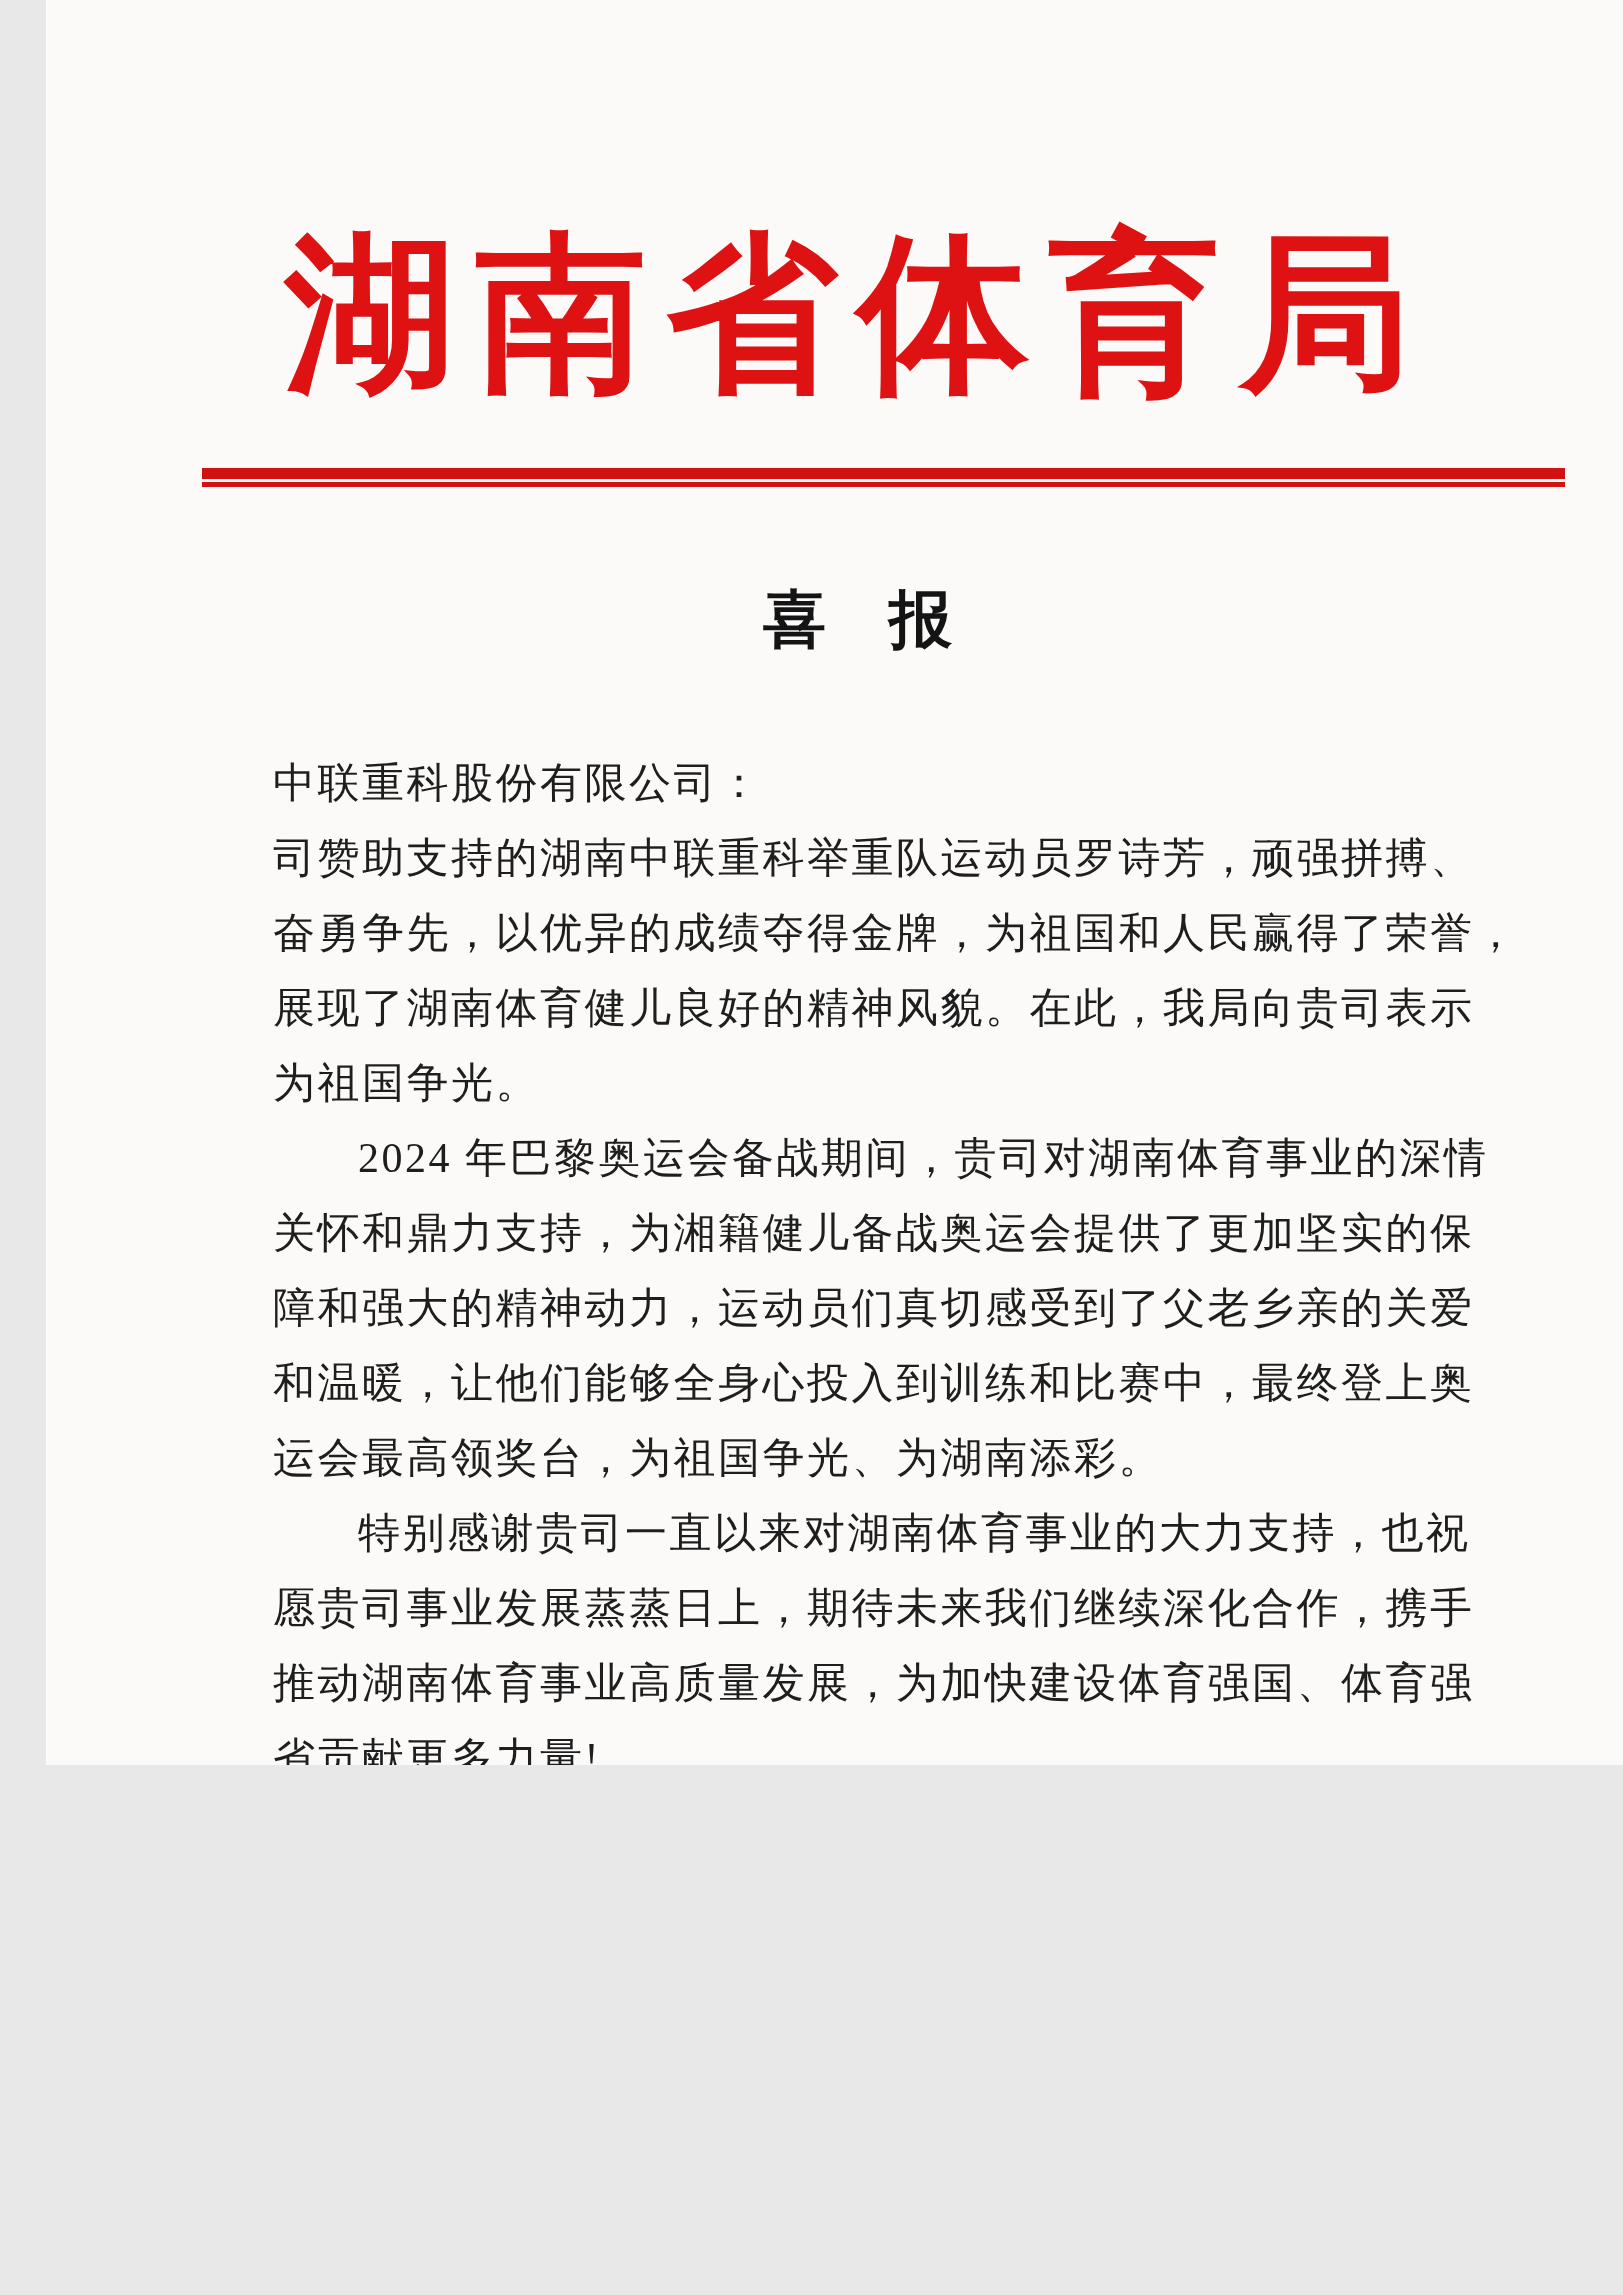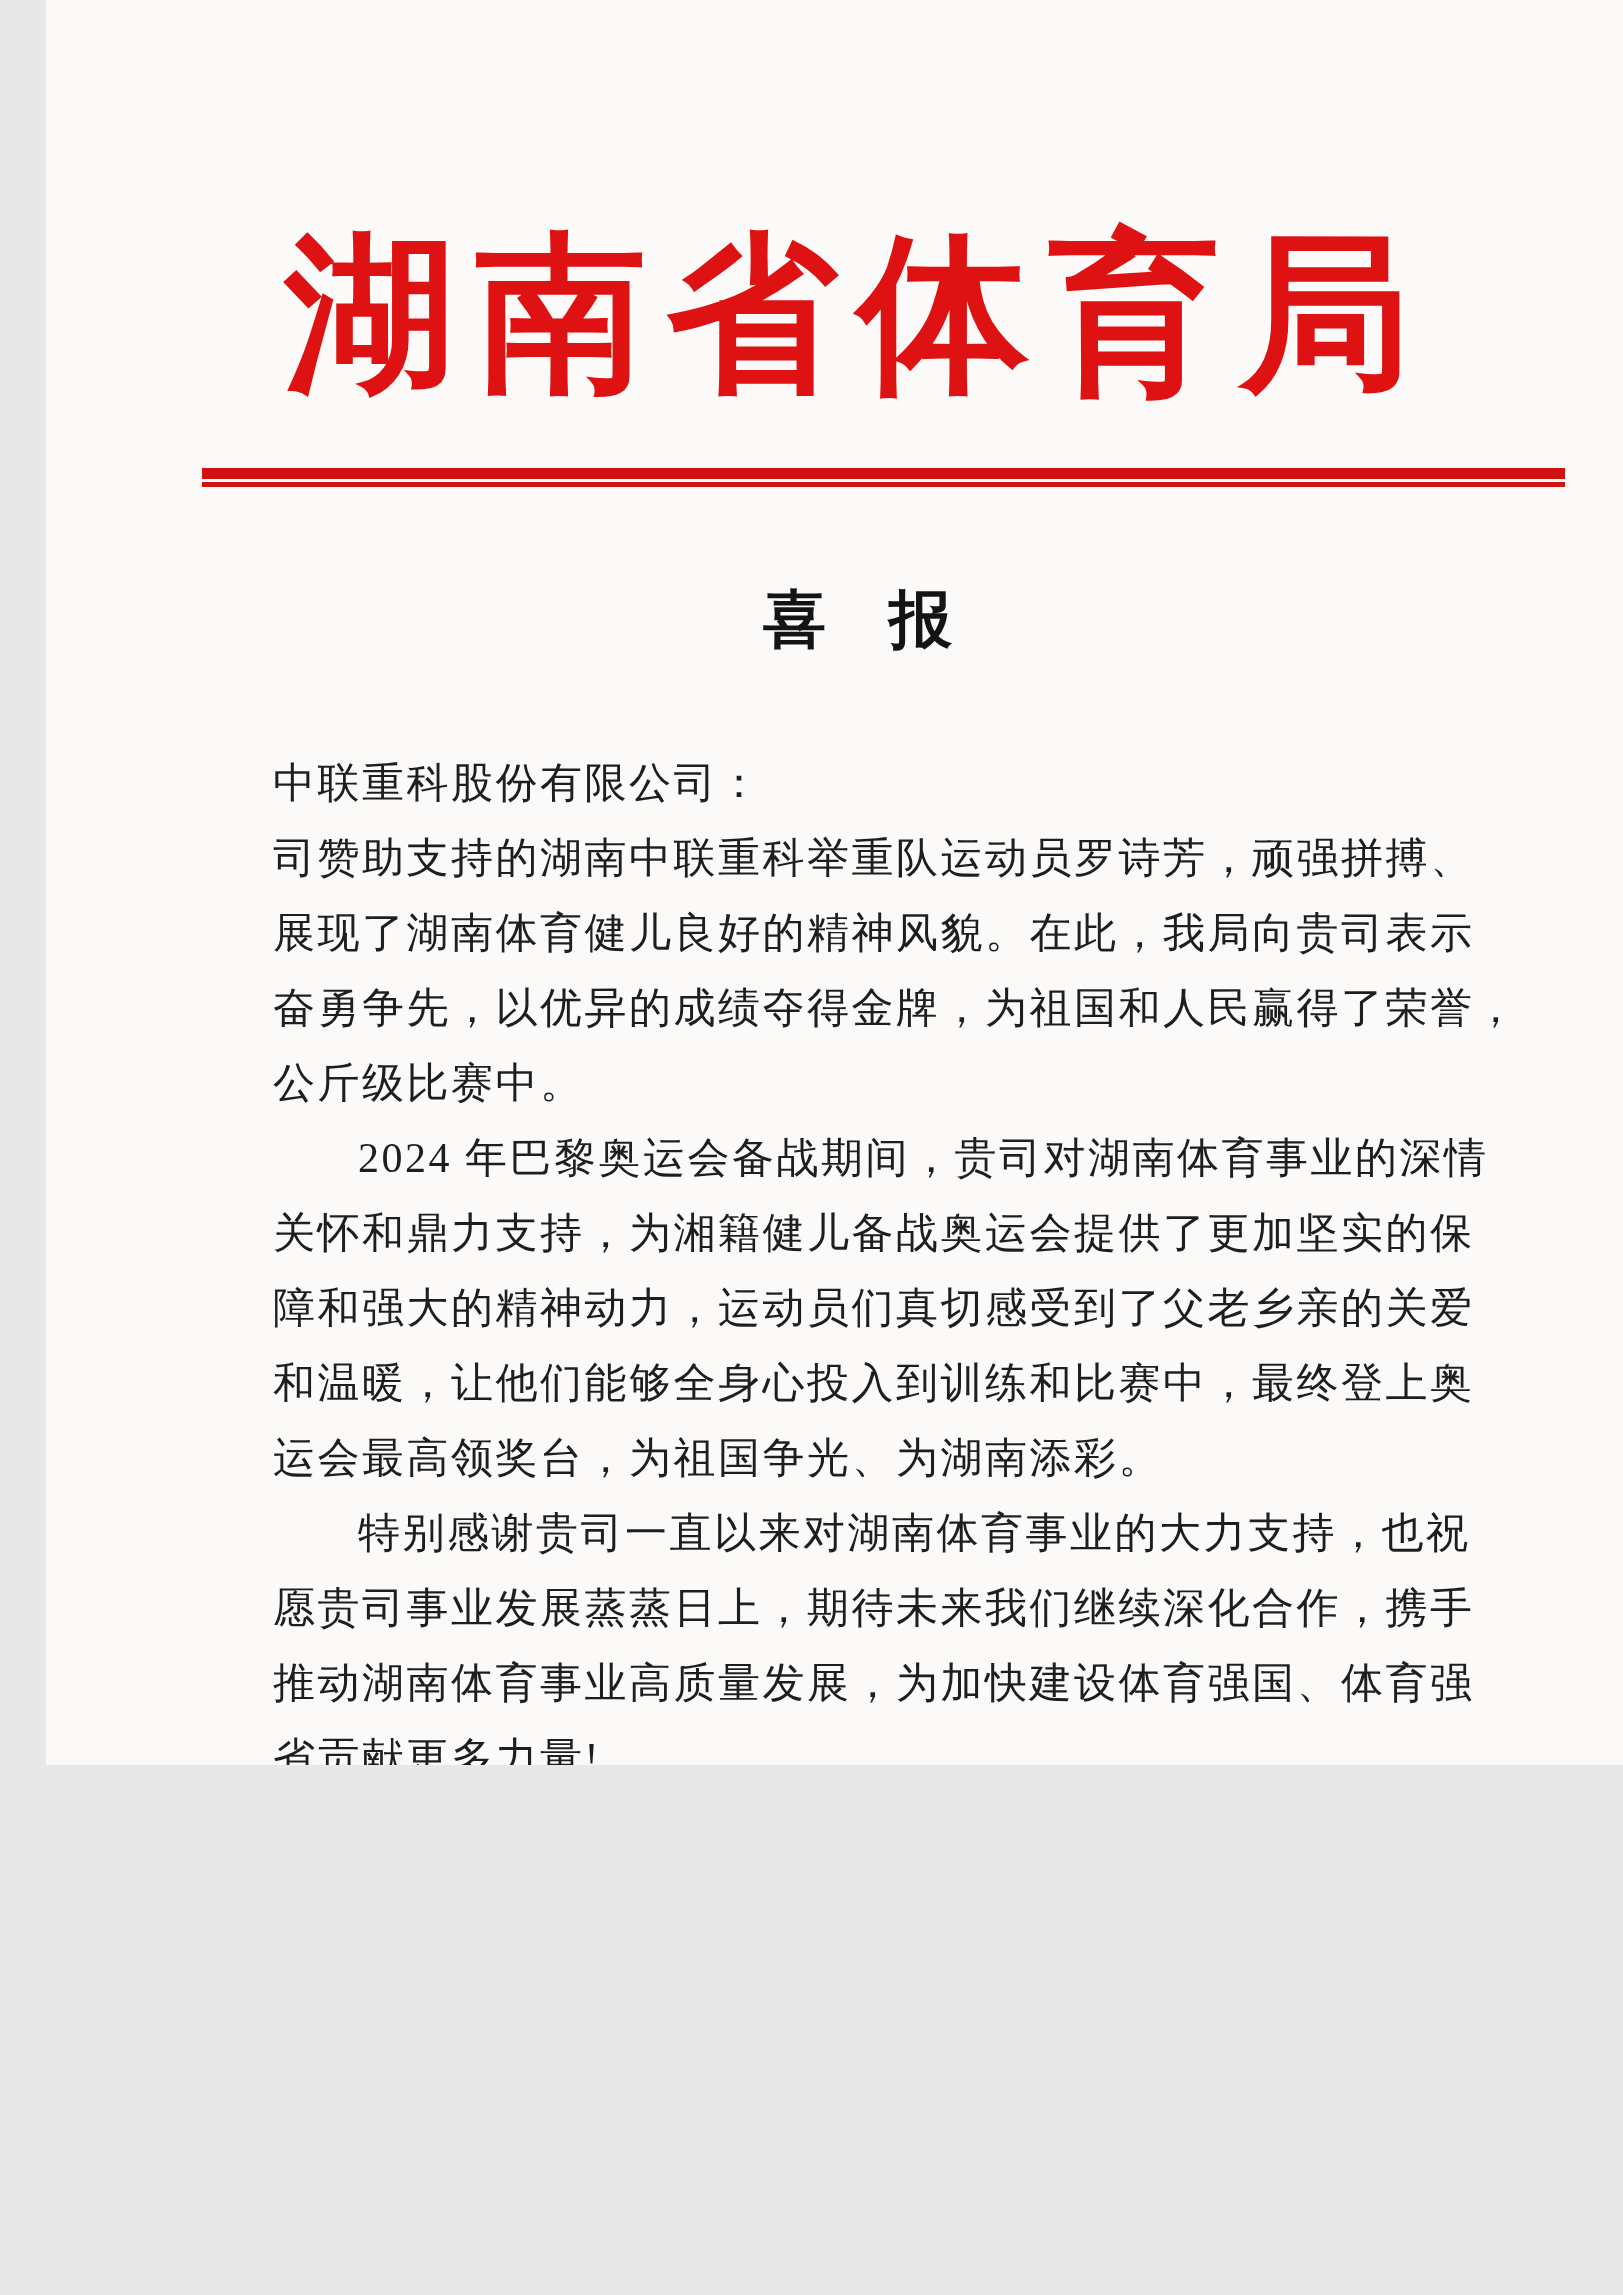--- a/index.html
+++ b/index.html
@@ -96,23 +96,23 @@
     <div class="band b1"></div>
       <div class="band gap"></div>
       <div class="band b2"></div>
   </div>
 
   <div class="doc-title">喜　报</div>
 
   <div class="body-block">
     <div class="body-line">中联重科股份有限公司：</div>
     <div class="body-line">司赞助支持的湖南中联重科举重队运动员罗诗芳，顽强拼搏、</div>
+    <div class="body-line">奋勇争先，以优异的成绩夺得金牌，为祖国和人民赢得了荣誉，</div>
     <div class="body-line">展现了湖南体育健儿良好的精神风貌。在此，我局向贵司表示</div>
-    <div class="body-line">奋勇争先，以优异的成绩夺得金牌，为祖国和人民赢得了荣誉，</div>
-    <div class="body-line">公斤级比赛中。</div>
+    <div class="body-line">为祖国争光。</div>
     <div class="body-line indent">2024 年巴黎奥运会备战期间，贵司对湖南体育事业的深情</div>
     <div class="body-line">关怀和鼎力支持，为湘籍健儿备战奥运会提供了更加坚实的保</div>
     <div class="body-line">障和强大的精神动力，运动员们真切感受到了父老乡亲的关爱</div>
     <div class="body-line">和温暖，让他们能够全身心投入到训练和比赛中，最终登上奥</div>
     <div class="body-line">运会最高领奖台，为祖国争光、为湖南添彩。</div>
     <div class="body-line indent">特别感谢贵司一直以来对湖南体育事业的大力支持，也祝</div>
     <div class="body-line">愿贵司事业发展蒸蒸日上，期待未来我们继续深化合作，携手</div>
     <div class="body-line">推动湖南体育事业高质量发展，为加快建设体育强国、体育强</div>
     <div class="body-line">省贡献更多力量!</div>
   </div>

